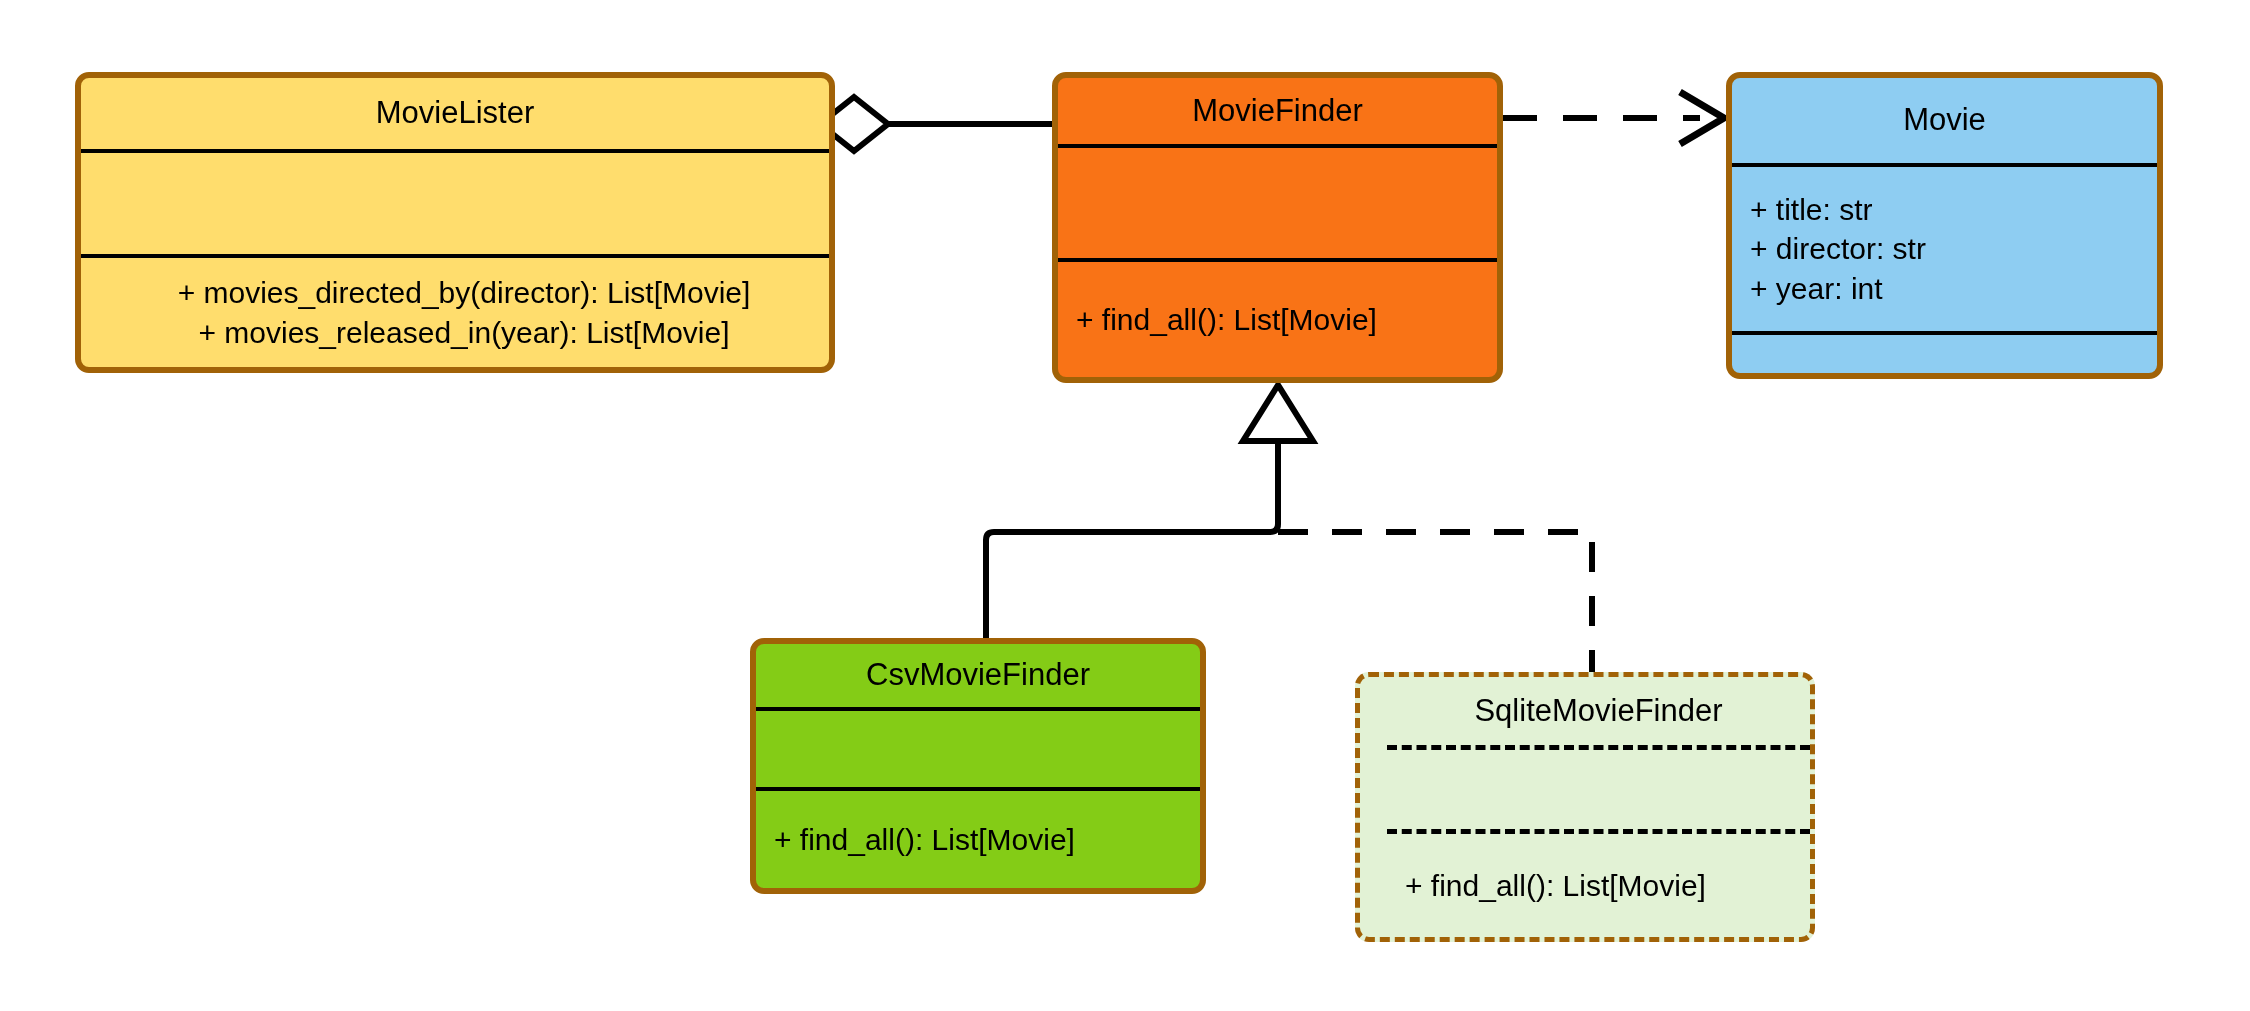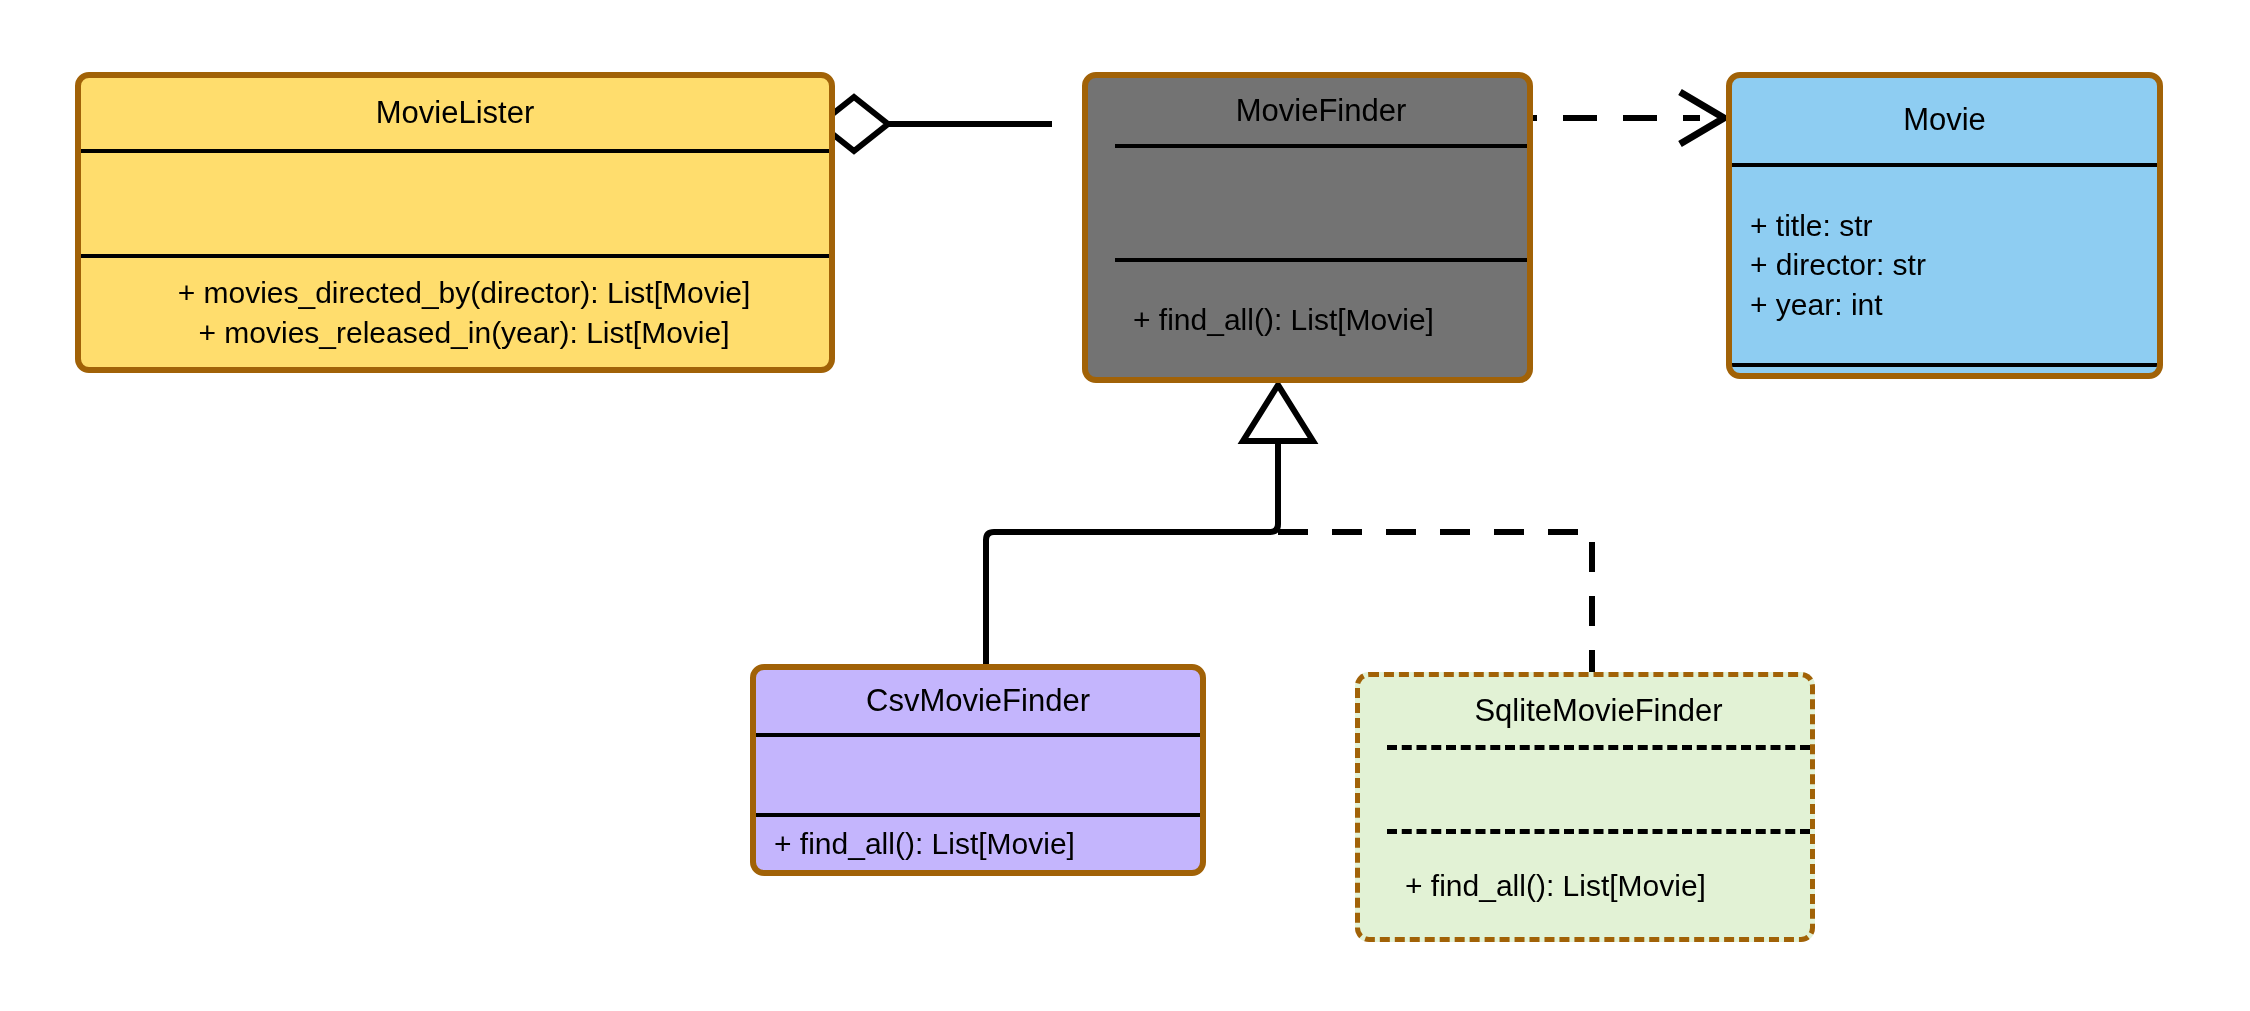--- a/index.html
+++ b/index.html
@@ -111,43 +111,43 @@
     <div class="compartment title-comp" style="height:71px;">
       <span class="class-name">MovieLister</span>
     </div>
     <div class="compartment sep" style="height:105px;"></div>
     <div class="compartment sep members-list" style="flex:1;text-align:center;">
       <div class="member">+ movies_directed_by(director): List[Movie]</div>
       <div class="member">+ movies_released_in(year): List[Movie]</div>
     </div>
   </div>
 
-  <div class="uml-class" id="box-movie-finder" style="left:1082px; top:72px; width:451px; height:311px; background:#737373;padding-left:27px;">
+  <div class="uml-class" id="box-movie-finder" style="left:1052px; top:72px; width:451px; height:311px; background:#f97316;">
     <div class="compartment title-comp" style="height:66px;">
       <span class="class-name">MovieFinder</span>
     </div>
     <div class="compartment sep" style="height:114px;"></div>
     <div class="compartment sep members-list" style="flex:1;">
       <div class="member">+ find_all(): List[Movie]</div>
     </div>
   </div>
 
   <div class="uml-class" id="box-movie" style="left:1726px; top:72px; width:437px; height:307px; background:#8ECDF2;">
     <div class="compartment title-comp" style="height:85px;">
       <span class="class-name">Movie</span>
     </div>
-    <div class="compartment sep members-list" style="height:200px;">
+    <div class="compartment sep members-list" style="height:168px;">
       <div class="member">+ title: str</div>
       <div class="member">+ director: str</div>
       <div class="member">+ year: int</div>
     </div>
     <div class="compartment sep" style="flex:1;"></div>
   </div>
 
-  <div class="uml-class" id="box-csv-movie-finder" style="left:750px; top:664px; width:456px; height:212px; background:#c4b5fd;">
+  <div class="uml-class" id="box-csv-movie-finder" style="left:750px; top:638px; width:456px; height:256px; background:#84cc16;">
     <div class="compartment title-comp" style="height:63px;">
       <span class="class-name">CsvMovieFinder</span>
     </div>
     <div class="compartment sep" style="height:80px;"></div>
     <div class="compartment sep members-list" style="flex:1;">
       <div class="member">+ find_all(): List[Movie]</div>
     </div>
   </div>
 
   <div class="uml-class dashed" id="box-sqlite-movie-finder" style="left:1355px; top:672px; width:460px; height:270px; background:#E2F2D5;padding-left:27px;">

